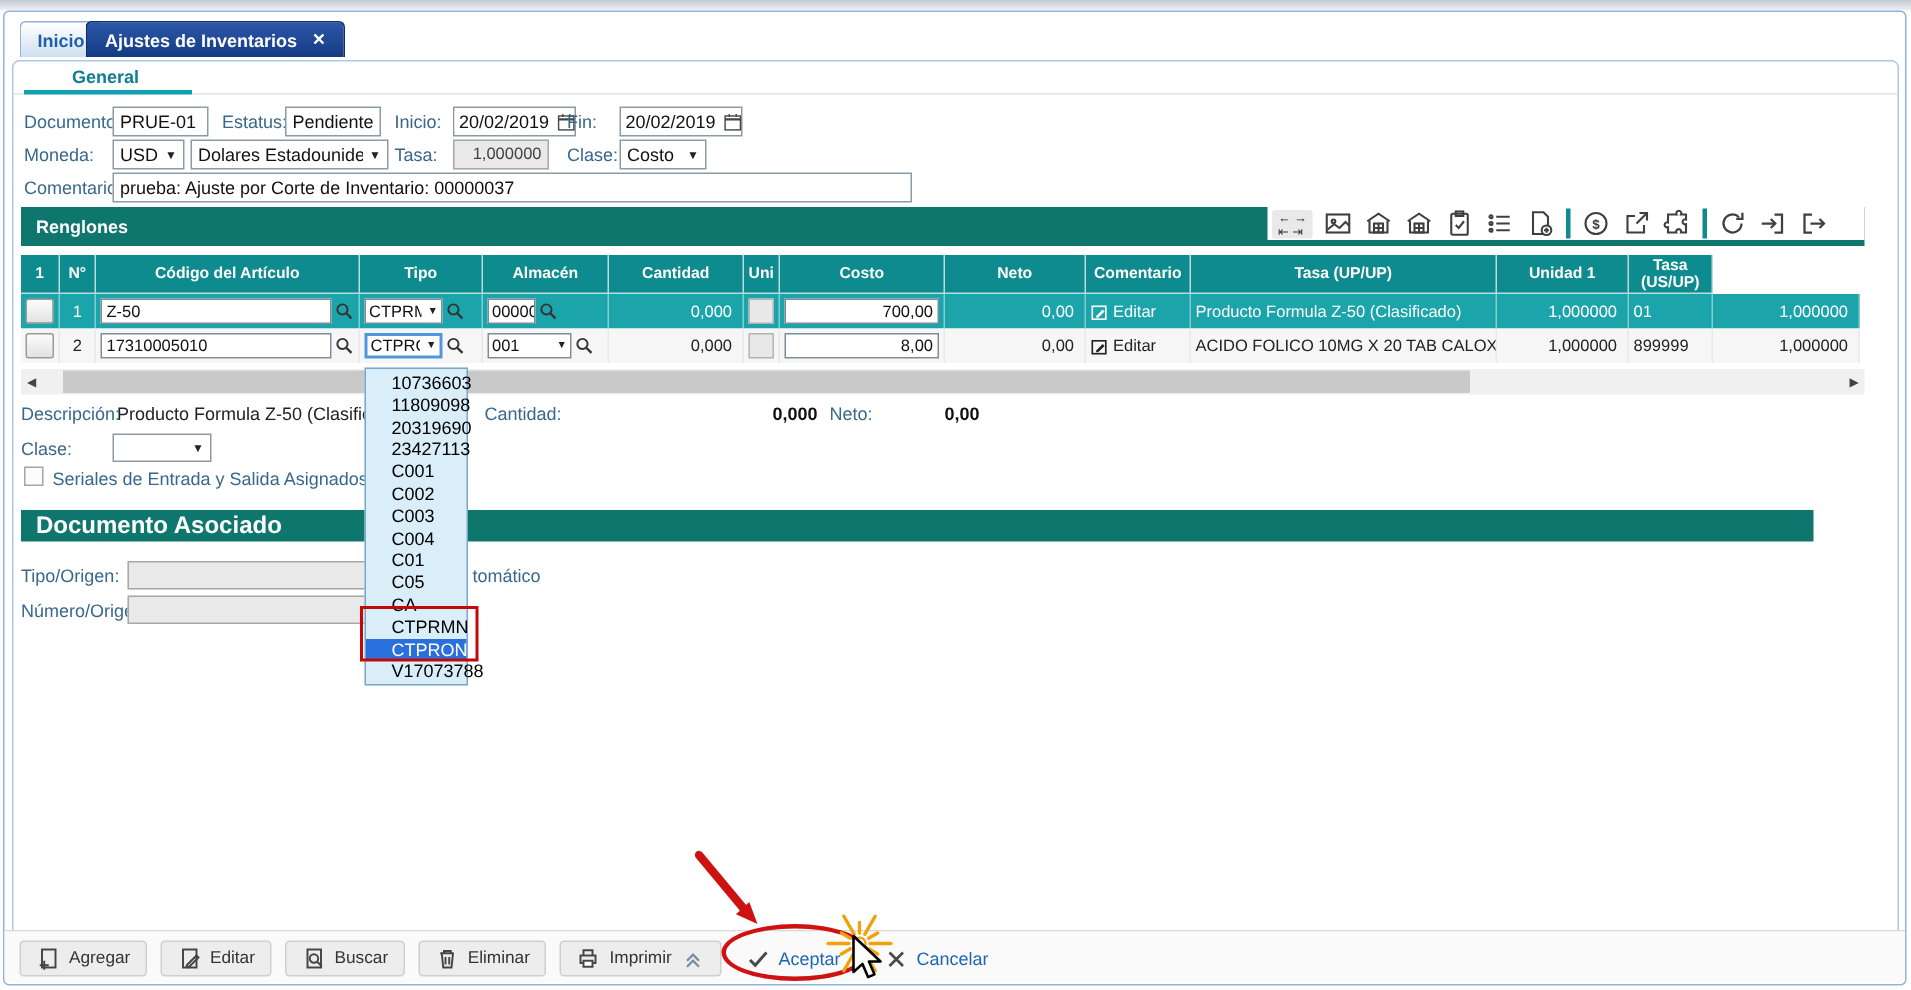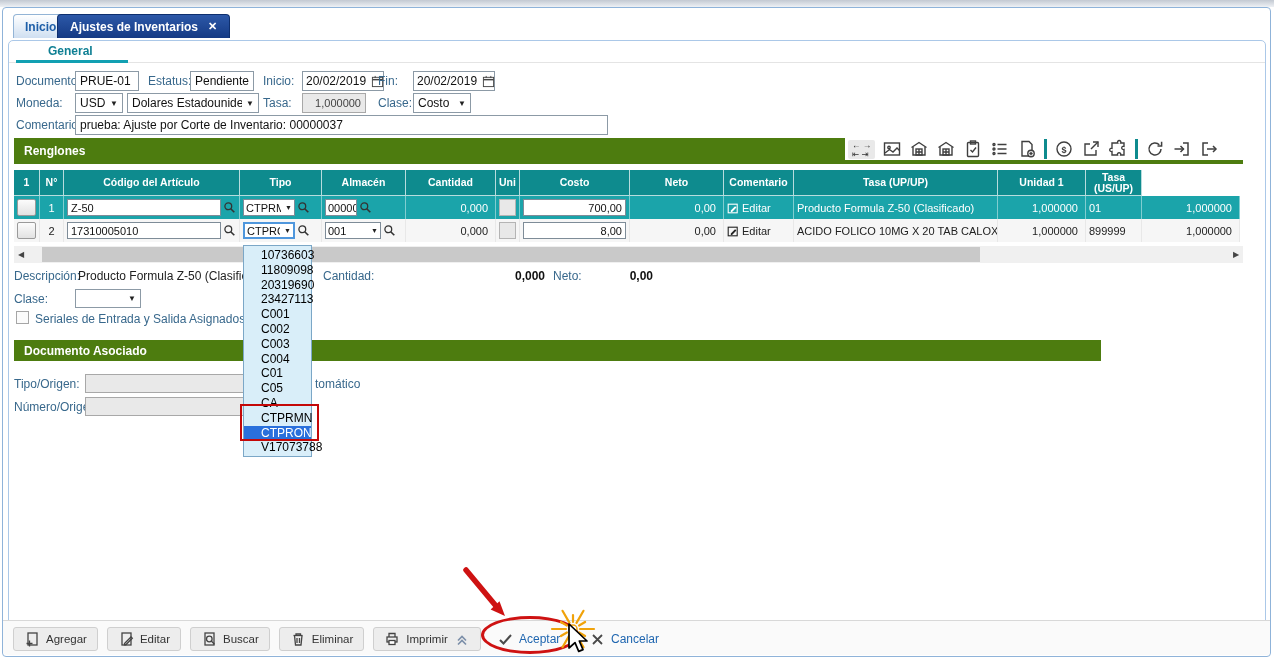--- a/index.html
+++ b/index.html
@@ -31,21 +31,21 @@
        font-family:"Liberation Sans",sans-serif;font-size:12px;padding:0 4px;box-sizing:border-box;height:20px;}
   .inp.dis{background:#e9e9e9;color:#444;text-align:right;border-color:#a8a8a8;}
   .sel{position:absolute;border:1px solid #8c9aa6;background:#fff;color:#111;height:20px;
        display:flex;align-items:center;justify-content:space-between;padding:0 4px;box-sizing:border-box;}
   .caret{font-size:8px;color:#222;margin-left:4px;}
   .datebox{position:absolute;border:1px solid #8c9aa6;background:#fff;height:20px;
            display:flex;align-items:center;box-sizing:border-box;}
   .datebox input{border:none;outline:none;width:62px;font-size:12px;padding:0 3px;
                  font-family:"Liberation Sans",sans-serif;color:#111;}
   
-  .bar{position:absolute;background:#4d7c0f;color:#fff;font-weight:bold;
+  .bar{position:absolute;background:#0f766e;color:#fff;font-weight:bold;
        display:flex;align-items:center;padding-left:10px;box-sizing:border-box;}
   .tools{position:absolute;left:845px;top:138px;width:398px;height:22px;background:#fff;
          display:flex;align-items:center;gap:7px;padding-left:3px;box-sizing:border-box;}
   .ticon{width:20px;height:20px;color:#3f3f3f;flex:0 0 auto;cursor:pointer;}
   .tsep{width:3px;height:20px;background:#0e8b8e;flex:0 0 auto;}
   .resize-ic{background:#e9e9e9;border-radius:2px;padding:1px 4px;font-size:8.5px;line-height:8px;
              color:#333;display:flex;flex-direction:column;gap:1px;cursor:pointer;white-space:nowrap;}
   
   .trow{display:grid;grid-template-columns:26px 24px 176px 82px 84px 90px 24px 110px 94px 70px 204px 88px 56px 98px;
         width:1226px;box-sizing:border-box;}
@@ -379,21 +379,21 @@
 
 <div class="lbl" style="left:14px;top:292px;">Clase:</div>
 <div class="sel" style="left:75px;top:289px;width:66px;height:19px;">
   <span></span>
   <span class="caret">▼</span>
 </div>
 
 <span class="chk" style="left:16px;top:311px;"></span>
 <div class="lbl" style="left:35px;top:312px;">Seriales de Entrada y Salida Asignados</div>
 
-<div class="bar" style="left:14px;top:340px;width:1087px;height:21px;font-size:12px;">
+<div class="bar" style="left:14px;top:340px;width:1195px;height:21px;font-size:16px;">
   <span>Documento Asociado</span>
 </div>
 <div class="lbl" style="left:14px;top:377px;">Tipo/Origen:</div>
 <input class="inp dis" style="left: 85px; top: 374px; width: 167px; height: 19px;" disabled="">
 <div class="lbl" style="left:315px;top:377px;">tomático</div>
 <div class="lbl" style="left:14px;top:400px;">Número/Origen:</div>
 <input class="inp dis" style="left: 85px; top: 397px; width: 167px; height: 19px;" disabled="">
 
 <div class="ddl" style="height:212px;">
   <div class="ddi">10736603</div>

